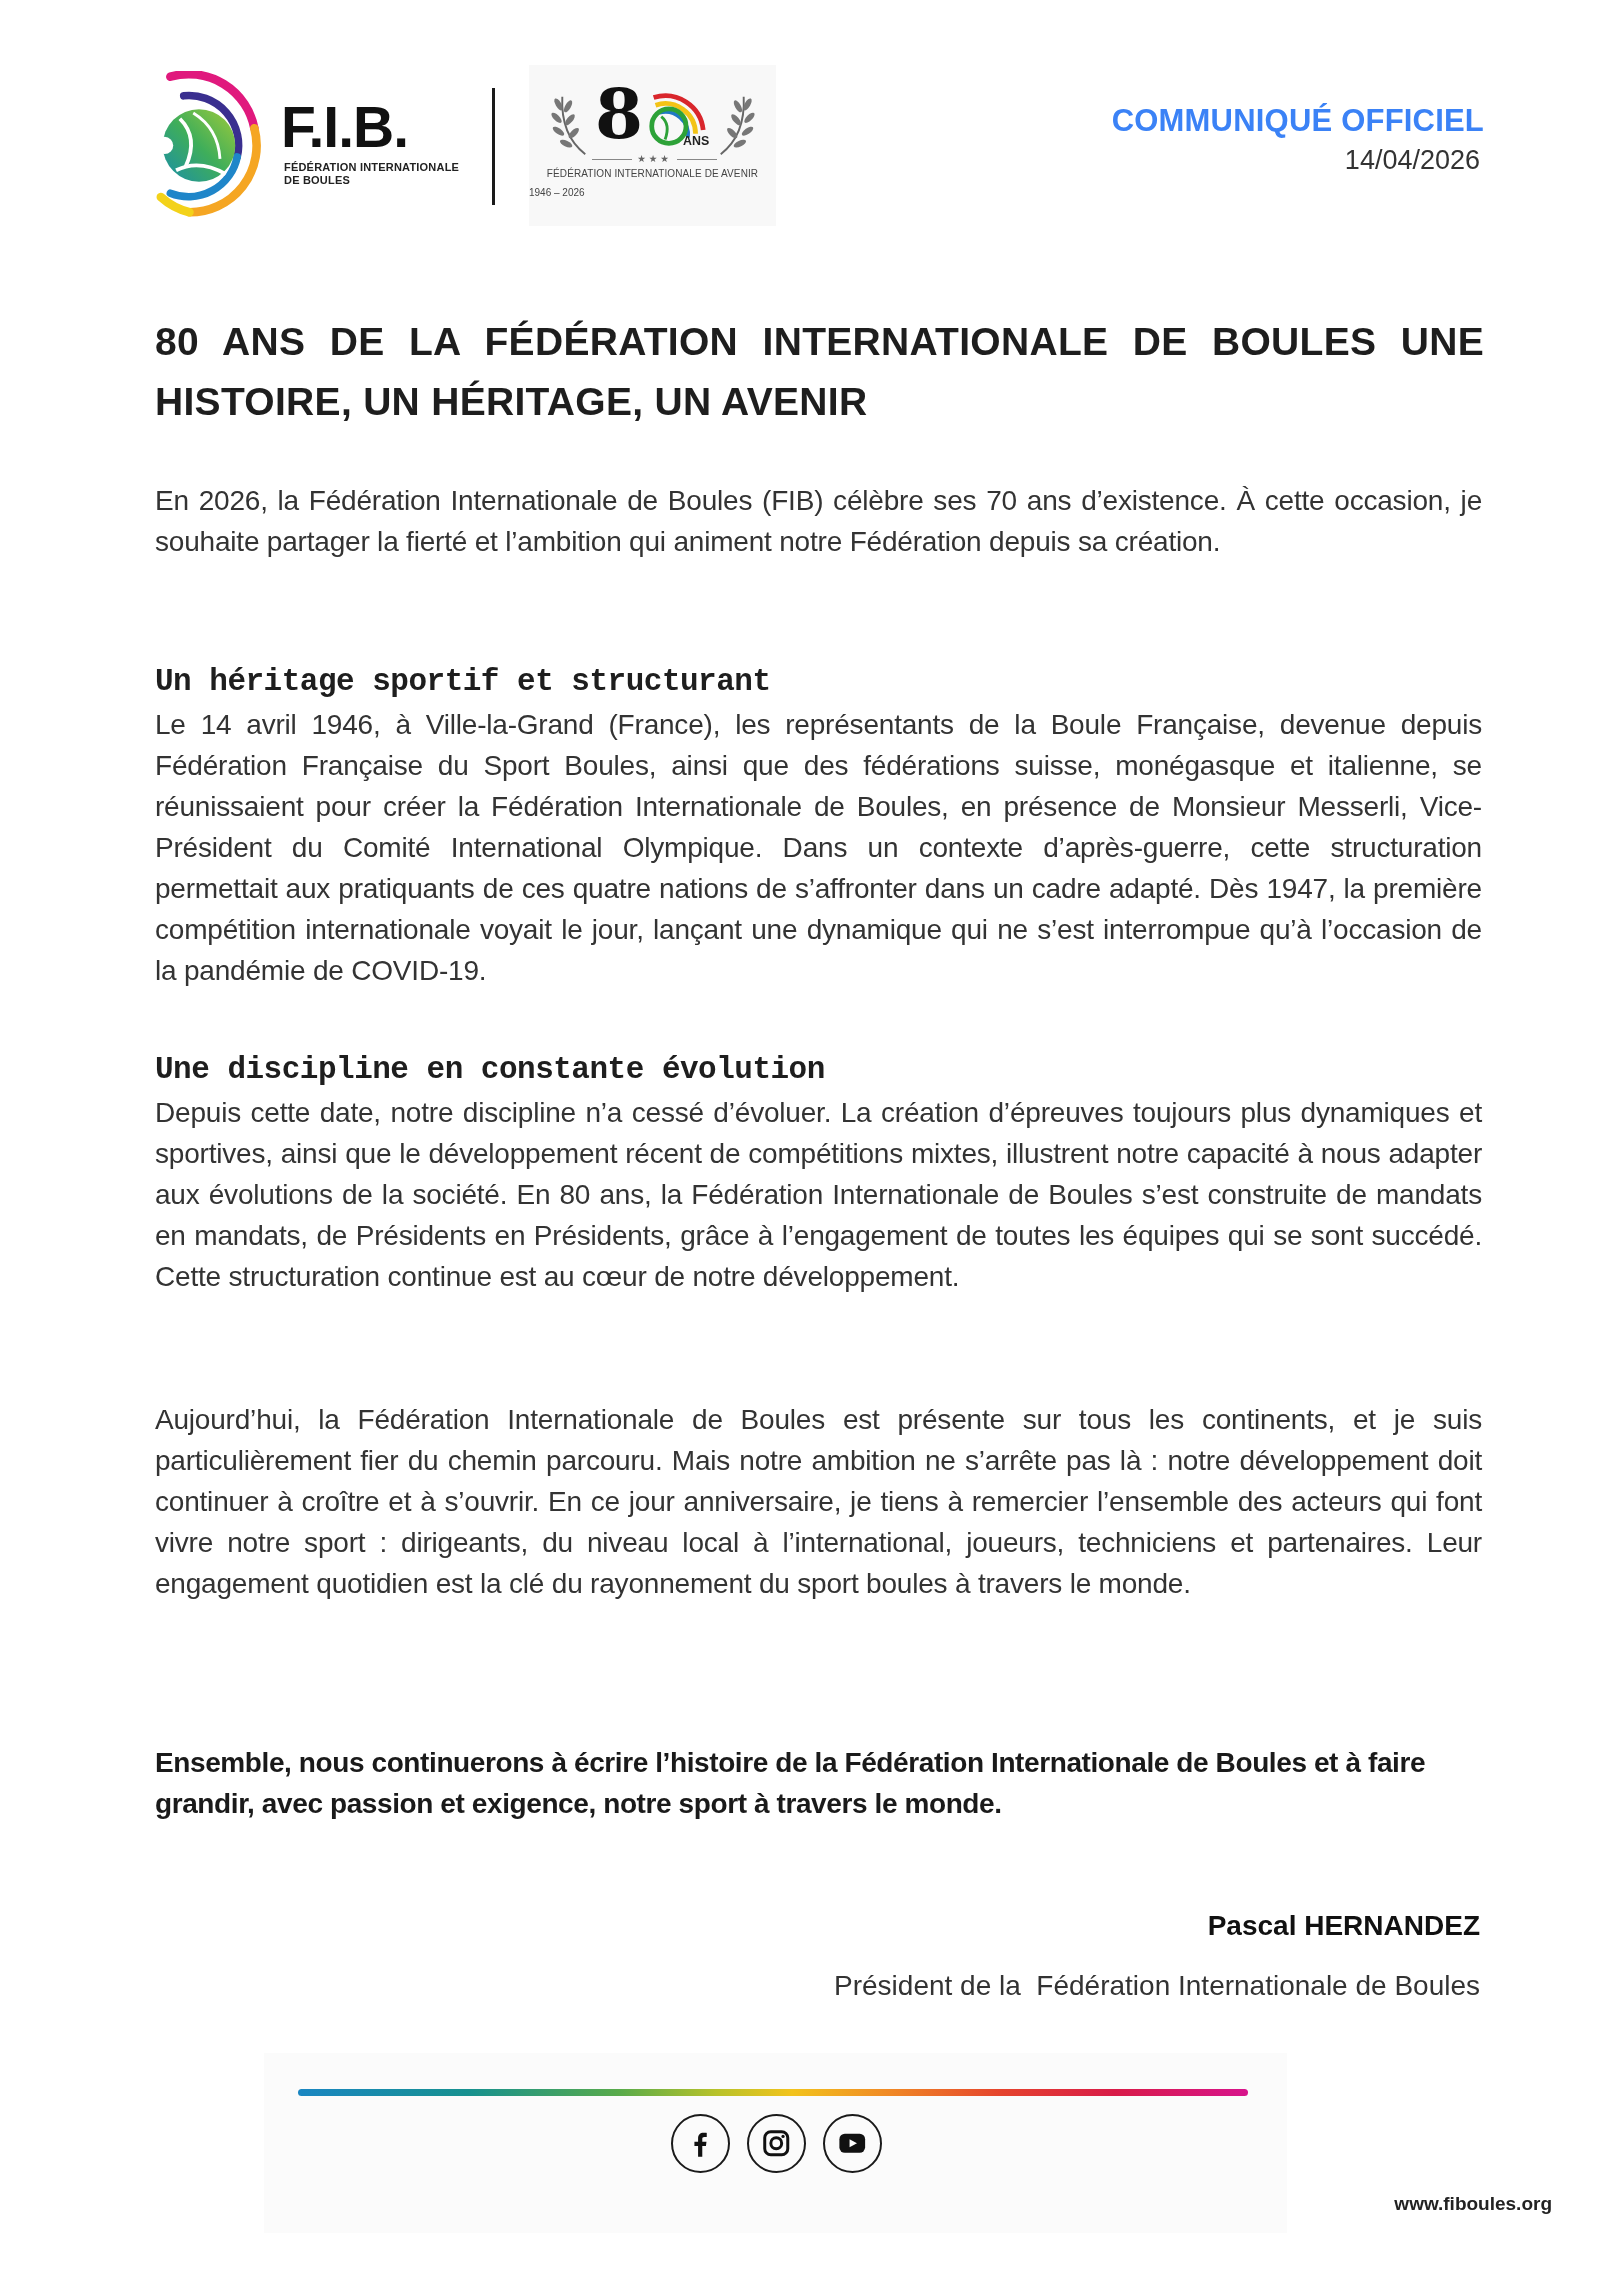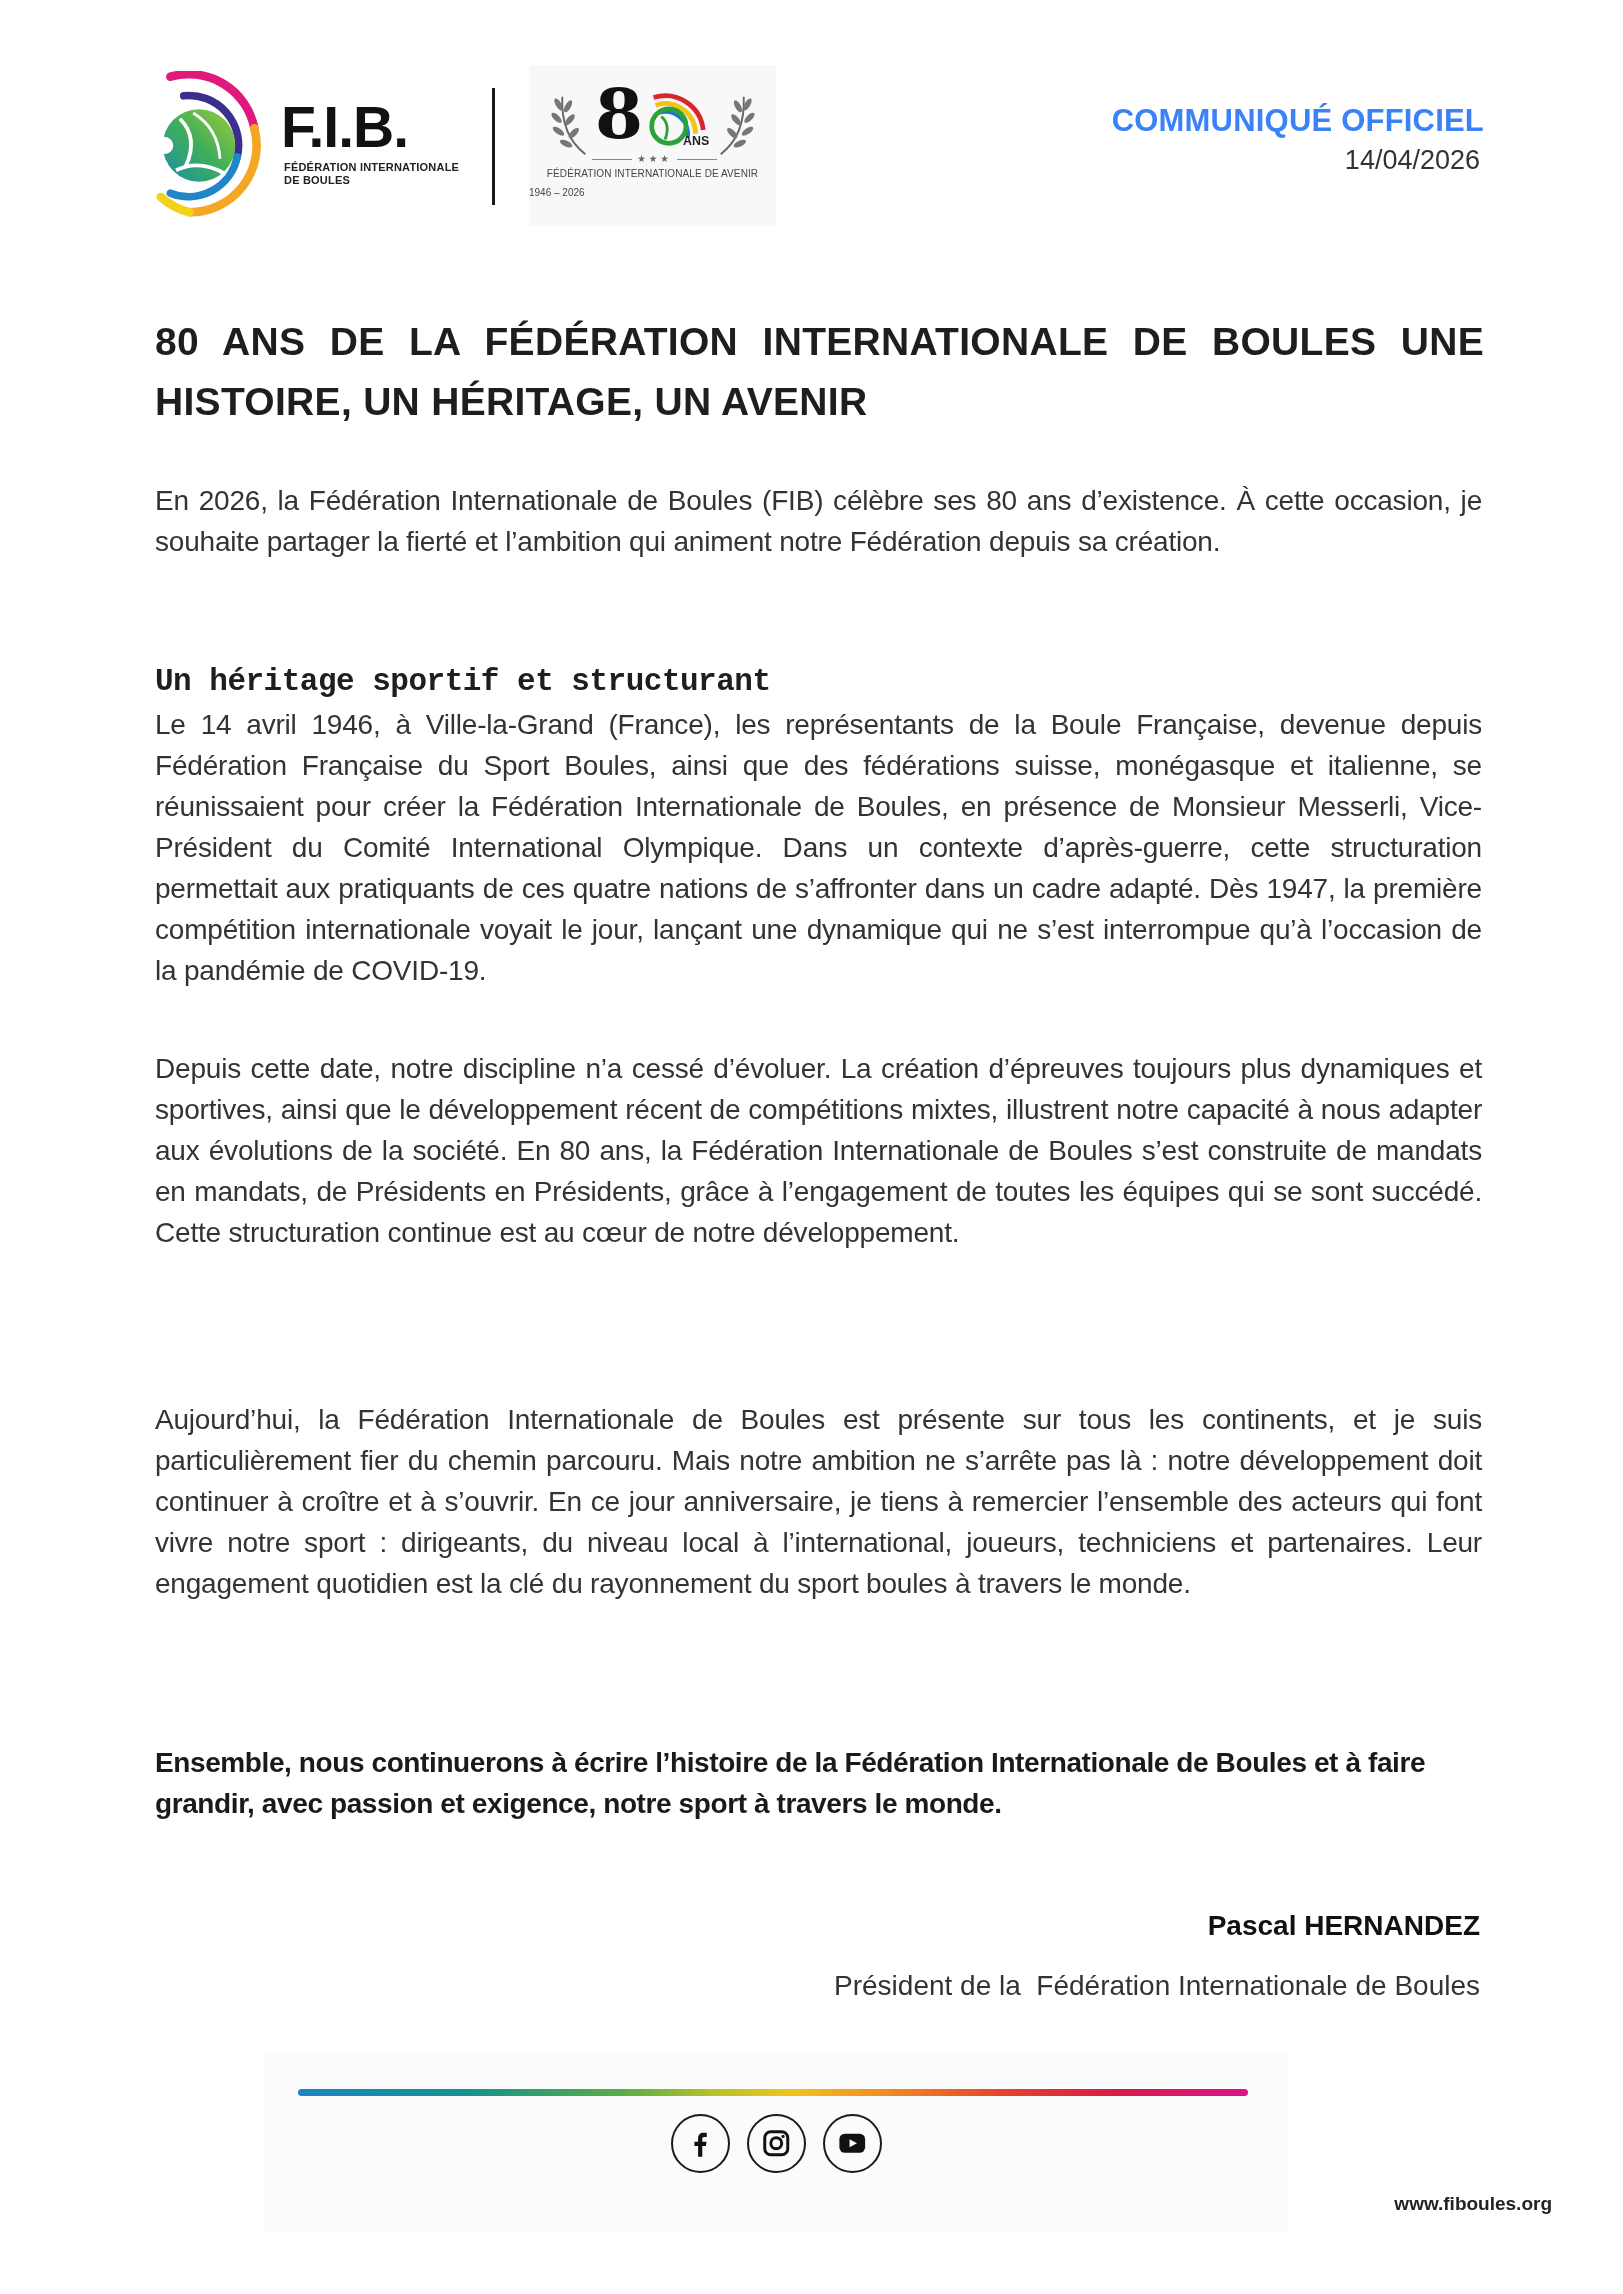--- a/index.html
+++ b/index.html
@@ -130,28 +130,29 @@
 <div class="abs anniv-stars">★★★</div>
 <div class="abs anniv-fed">FÉDÉRATION INTERNATIONALE DE AVENIR</div>
 <div class="abs anniv-years">1946 – 2026</div>
 
 <div class="abs doc-type">COMMUNIQUÉ OFFICIEL</div>
 <div class="abs doc-date">14/04/2026</div>
 
 <h1 class="abs title" style="margin:0;">80 ANS DE LA FÉDÉRATION INTERNATIONALE DE BOULES  UNE HISTOIRE, UN HÉRITAGE, UN AVENIR</h1>
 
 <div class="abs content intro">
-  <p class="para">En 2026, la Fédération Internationale de Boules (FIB) célèbre ses 80 ans d’existence. À cette occasion, je souhaite partager la fierté et l’ambition qui animent notre Fédération depuis sa création.</p>
+  <p class="para">En 2026, la Fédération Internationale de Boules (FIB) célèbre ses 70 ans d’existence. À cette occasion, je souhaite partager la fierté et l’ambition qui animent notre Fédération depuis sa création.</p>
 </div>
 
 <div class="abs content sec1">
   <h2 class="section-heading">Un héritage sportif et structurant</h2>
   <p class="para">Le 14 avril 1946, à Ville-la-Grand (France), les représentants de la Boule Française, devenue depuis Fédération Française du Sport Boules, ainsi que des fédérations suisse, monégasque et italienne, se réunissaient pour créer la Fédération Internationale de Boules, en présence de Monsieur Messerli, Vice-Président du Comité International Olympique. Dans un contexte d’après-guerre, cette structuration permettait aux pratiquants de ces quatre nations de s’affronter dans un cadre adapté. Dès 1947, la première compétition internationale voyait le jour, lançant une dynamique qui ne s’est interrompue qu’à l’occasion de la pandémie de COVID-19.</p>
 </div>
 <div class="abs content sec2">
+  <h2 class="section-heading">Une discipline en constante évolution</h2>
   <p class="para">Depuis cette date, notre discipline n’a cessé d’évoluer. La création d’épreuves toujours plus dynamiques et sportives, ainsi que le développement récent de compétitions mixtes, illustrent notre capacité à nous adapter aux évolutions de la société. En 80 ans, la Fédération Internationale de Boules s’est construite de mandats en mandats, de Présidents en Présidents, grâce à l’engagement de toutes les équipes qui se sont succédé. Cette structuration continue est au cœur de notre développement.</p>
 </div>
 <div class="abs content sec3">
   <p class="para">Aujourd’hui, la Fédération Internationale de Boules est présente sur tous les continents, et je suis particulièrement fier du chemin parcouru. Mais notre ambition ne s’arrête pas là : notre développement doit continuer à croître et à s’ouvrir. En ce jour anniversaire, je tiens à remercier l’ensemble des acteurs qui font vivre notre sport : dirigeants, du niveau local à l’international, joueurs, techniciens et partenaires. Leur engagement quotidien est la clé du rayonnement du sport boules à travers le monde.</p>
 </div>
 
 <div class="abs content closing">
   <p class="para">Ensemble, nous continuerons à écrire l’histoire de la Fédération Internationale de Boules et à faire grandir, avec passion et exigence, notre sport à travers le monde.</p>
 </div>
 

